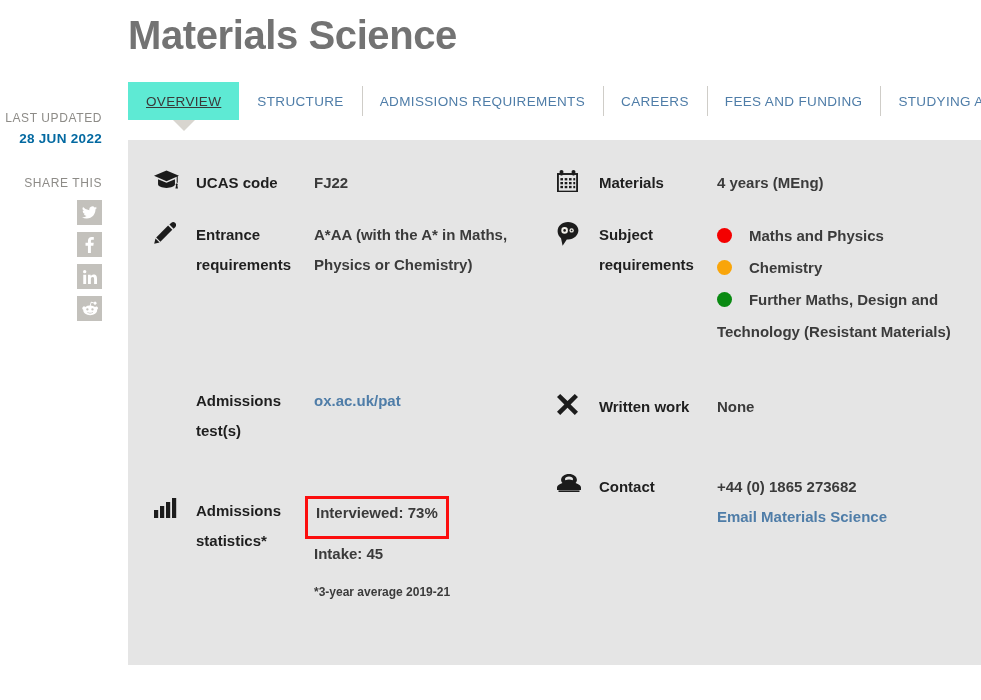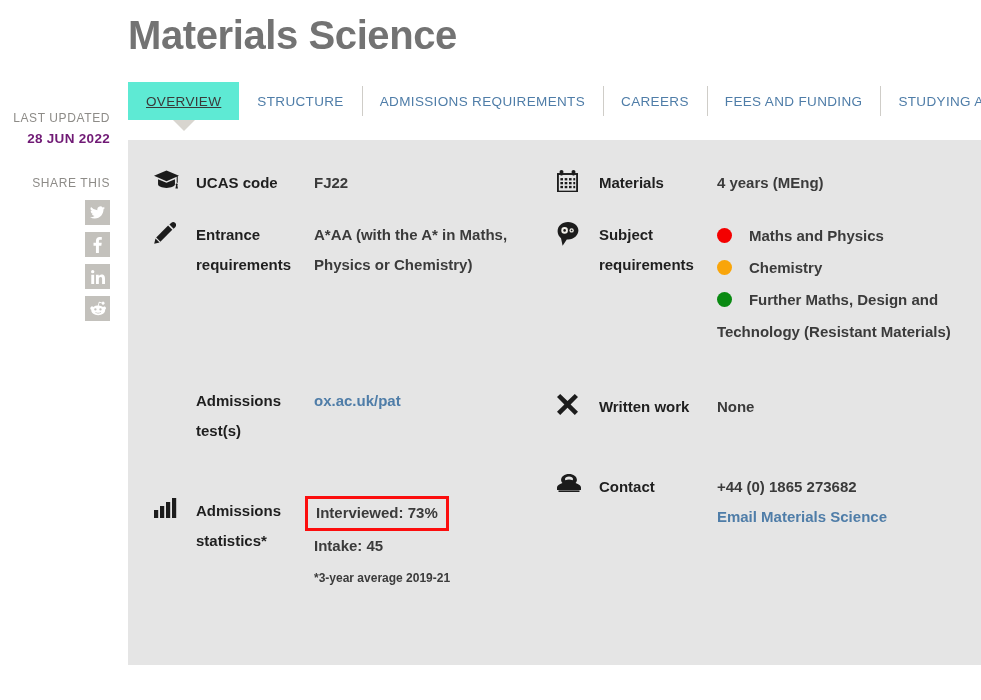--- a/index.html
+++ b/index.html
@@ -12,39 +12,39 @@
     height: 700px;
     font-family: "Liberation Sans", sans-serif;
     color: #333333;
     overflow: hidden;
     position: relative;
   }
 
   
   #left-rail {
     position: absolute;
-    left: 12px;
+    left: 4px;
     top: 0;
     width: 108px;
     height: 700px;
     box-sizing: border-box;
     padding-right: 10px;
     text-align: right;
   }
   .rail-label {
     font-size: 12px;
     letter-spacing: 0.6px;
     color: #8d8b87;
     font-weight: 400;
   }
   #last-updated-label { margin-top: 111px; }
   #last-updated-value {
     font-size: 13.5px;
     font-weight: bold;
-    color: #701a75;
+    color: #0369a1;
     letter-spacing: 0.3px;
     margin-top: 6px;
   }
   #share-label { margin-top: 30px; }
   #share-icons {
     margin-top: 10px;
     display: flex;
     flex-direction: column;
     align-items: flex-end;
     gap: 7px;
@@ -190,31 +190,31 @@
     height: 15px;
     border-radius: 50%;
     vertical-align: -2px;
     margin-right: 17px;
   }
 
   
   #stat-interviewed {
     display: inline-block;
     border: 3px solid #15803d;
-    padding: 1px 8px 2px 8px;
+    padding: 1px 8px 10px 8px;
     margin-left: -9px;
     line-height: 26px;
   }
   .stat-line { display: block; }
   #stats-footnote {
     font-size: 12px;
     color: #3b3b3b;
     line-height: 30px;
     display: block;
-    margin-top: 2px;
+    margin-top: 8px;
   }
 </style>
 </head>
 <body>
 
 <div id="left-rail">
   <div class="rail-label" id="last-updated-label">LAST UPDATED</div>
   <div id="last-updated-value">28 JUN 2022</div>
 
   <div class="rail-label" id="share-label">SHARE THIS</div>

